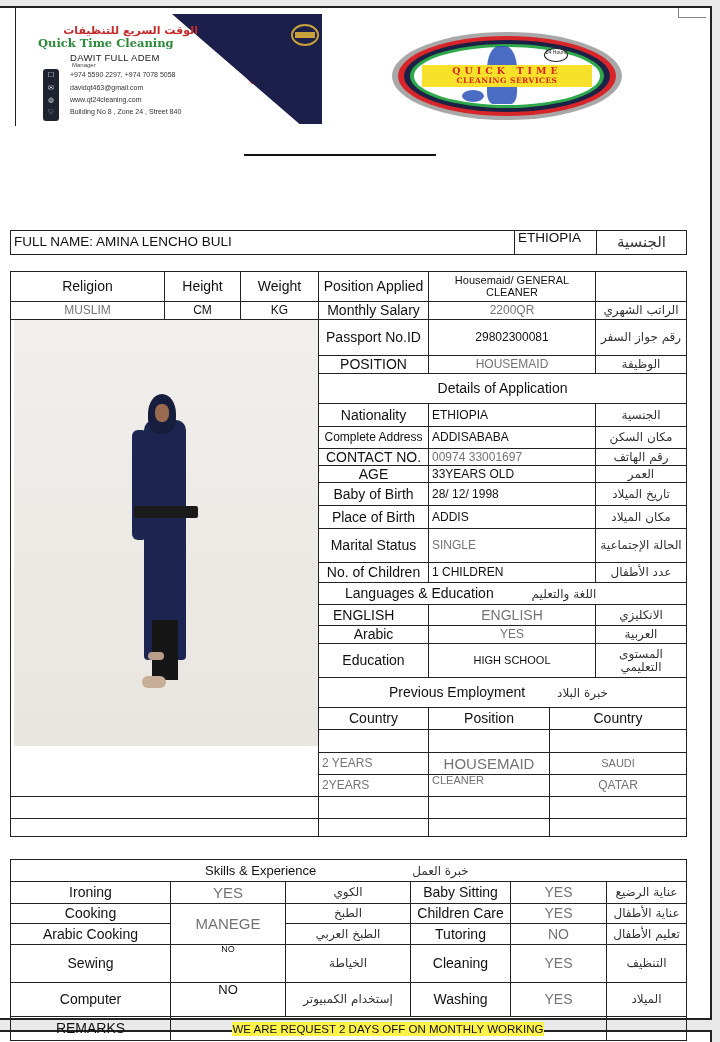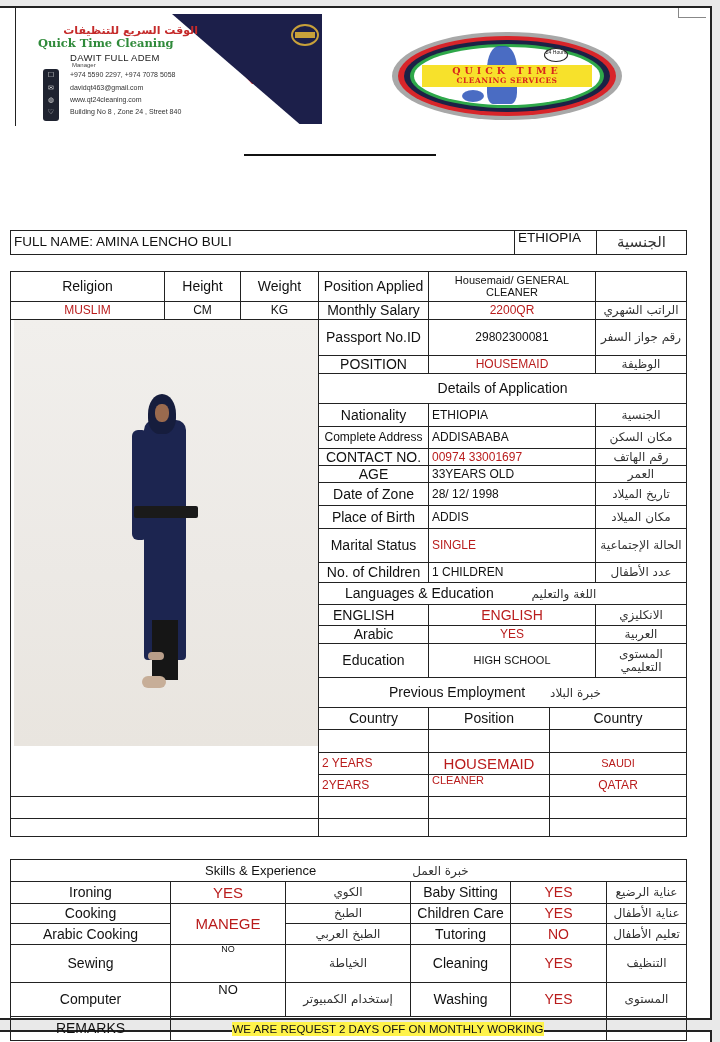--- a/index.html
+++ b/index.html
@@ -48,21 +48,21 @@
   .logo .t2 { position: absolute; left: 30px; top: 44px; width: 170px; text-align: center; font-family: "DejaVu Serif", serif; font-weight: bold; font-size: 7.5px; color: #d9261c; letter-spacing: 0.5px; }
   .logo .fig { position: absolute; left: 95px; top: 14px; width: 30px; height: 58px; background: #2a52b8; border-radius: 40% 40% 20% 20%; opacity: 0.85; }
   .logo .fig2 { position: absolute; left: 70px; top: 58px; width: 22px; height: 12px; background: #2a52b8; border-radius: 50%; opacity: 0.85; }
   .logo .h24 { position: absolute; left: 152px; top: 16px; width: 24px; height: 14px; border-radius: 50%; border: 1.5px solid #222; background: #fff; font-size: 5px; text-align: center; line-height: 5.5px; padding-top: 1px; color: #222; }
 
   .rule { position: absolute; left: 244px; top: 154px; width: 192px; height: 2px; background: #111; }
 
   
   table { border-collapse: collapse; position: absolute; table-layout: fixed; }
   td { border: 1px solid #222; font-size: 14px; text-align: center; vertical-align: middle; padding: 0 3px; line-height: 1.05; overflow: hidden; white-space: nowrap; }
-  .red { color: #b91c1c; }
+  .red { color: #737373; }
   .left { text-align: left; }
   .ar { font-family: "DejaVu Sans", sans-serif; direction: rtl; font-size: 12px; color: #333; white-space: normal; }
   .sm { font-size: 12px; }
   .xs { font-size: 11px; }
 
   .name-table { left: 10px; top: 230px; width: 676px; height: 24px; }
 
   .main { left: 10px; top: 271px; width: 676px; }
   .photo { position: absolute; left: 14px; top: 320px; width: 304px; height: 426px; background: linear-gradient(180deg,#f1efec 0%, #ece9e5 60%, #e9e5df 100%); overflow: hidden; }
   .photo .body { position: absolute; left: 130px; top: 100px; width: 42px; height: 240px; background: #1c2550; border-radius: 10px 10px 4px 4px; }
@@ -205,21 +205,21 @@
     <td colspan="2">CONTACT NO.</td>
     <td colspan="4" class="left red sm">00974 33001697</td>
     <td class="ar">رقم الهاتف</td>
   </tr>
   <tr style="height:17px">
     <td colspan="2">AGE</td>
     <td colspan="4" class="left sm">33YEARS OLD</td>
     <td class="ar">العمر</td>
   </tr>
   <tr style="height:23px">
-    <td colspan="2">Date of Zone</td>
+    <td colspan="2">Baby of Birth</td>
     <td colspan="4" class="left sm">28/ 12/ 1998</td>
     <td class="ar">تاريخ الميلاد</td>
   </tr>
   <tr style="height:23px">
     <td colspan="2">Place of Birth</td>
     <td colspan="4" class="left sm">ADDIS</td>
     <td class="ar">مكان الميلاد</td>
   </tr>
   <tr style="height:34px">
     <td colspan="2">Marital Status</td>
@@ -248,21 +248,21 @@
     <td class="ar">العربية</td>
   </tr>
   <tr style="height:34px">
     <td colspan="2">Education</td>
     <td colspan="4" class="xs">HIGH SCHOOL</td>
     <td class="ar">المستوى التعليمي</td>
   </tr>
   <tr style="height:30px">
     <td colspan="7" style="text-align:left;padding-left:70px">
       <span>Previous Employment</span>
-      <span class="ar" style="margin-left:21px">خبرة البلاد</span>
+      <span class="ar" style="margin-left:28px">خبرة البلاد</span>
     </td>
   </tr>
   <tr style="height:22px">
     <td colspan="2">Country</td>
     <td colspan="3">Position</td>
     <td colspan="2">Country</td>
   </tr>
   <tr style="height:23px">
     <td colspan="2"></td>
     <td colspan="3"></td>
@@ -340,21 +340,21 @@
     <td>Cleaning</td>
     <td class="red">YES</td>
     <td class="ar">التنظيف</td>
   </tr>
   <tr style="height:34px">
     <td>Computer</td>
     <td style="vertical-align:top;font-size:13px">NO</td>
     <td class="ar">إستخدام الكمبيوتر</td>
     <td>Washing</td>
     <td class="red">YES</td>
-    <td class="ar">المستوى</td>
+    <td class="ar">الميلاد</td>
   </tr>
   <tr style="height:24px">
     <td>REMARKS</td>
     <td colspan="4" style="text-align:center;padding-right:4px">
       <span style="background:#fff34a;font-size:11.5px;padding:1px 1px">WE ARE REQUEST 2 DAYS OFF ON MONTHLY WORKING</span>
     </td>
     <td></td>
   </tr>
 </tbody>
   </table>

